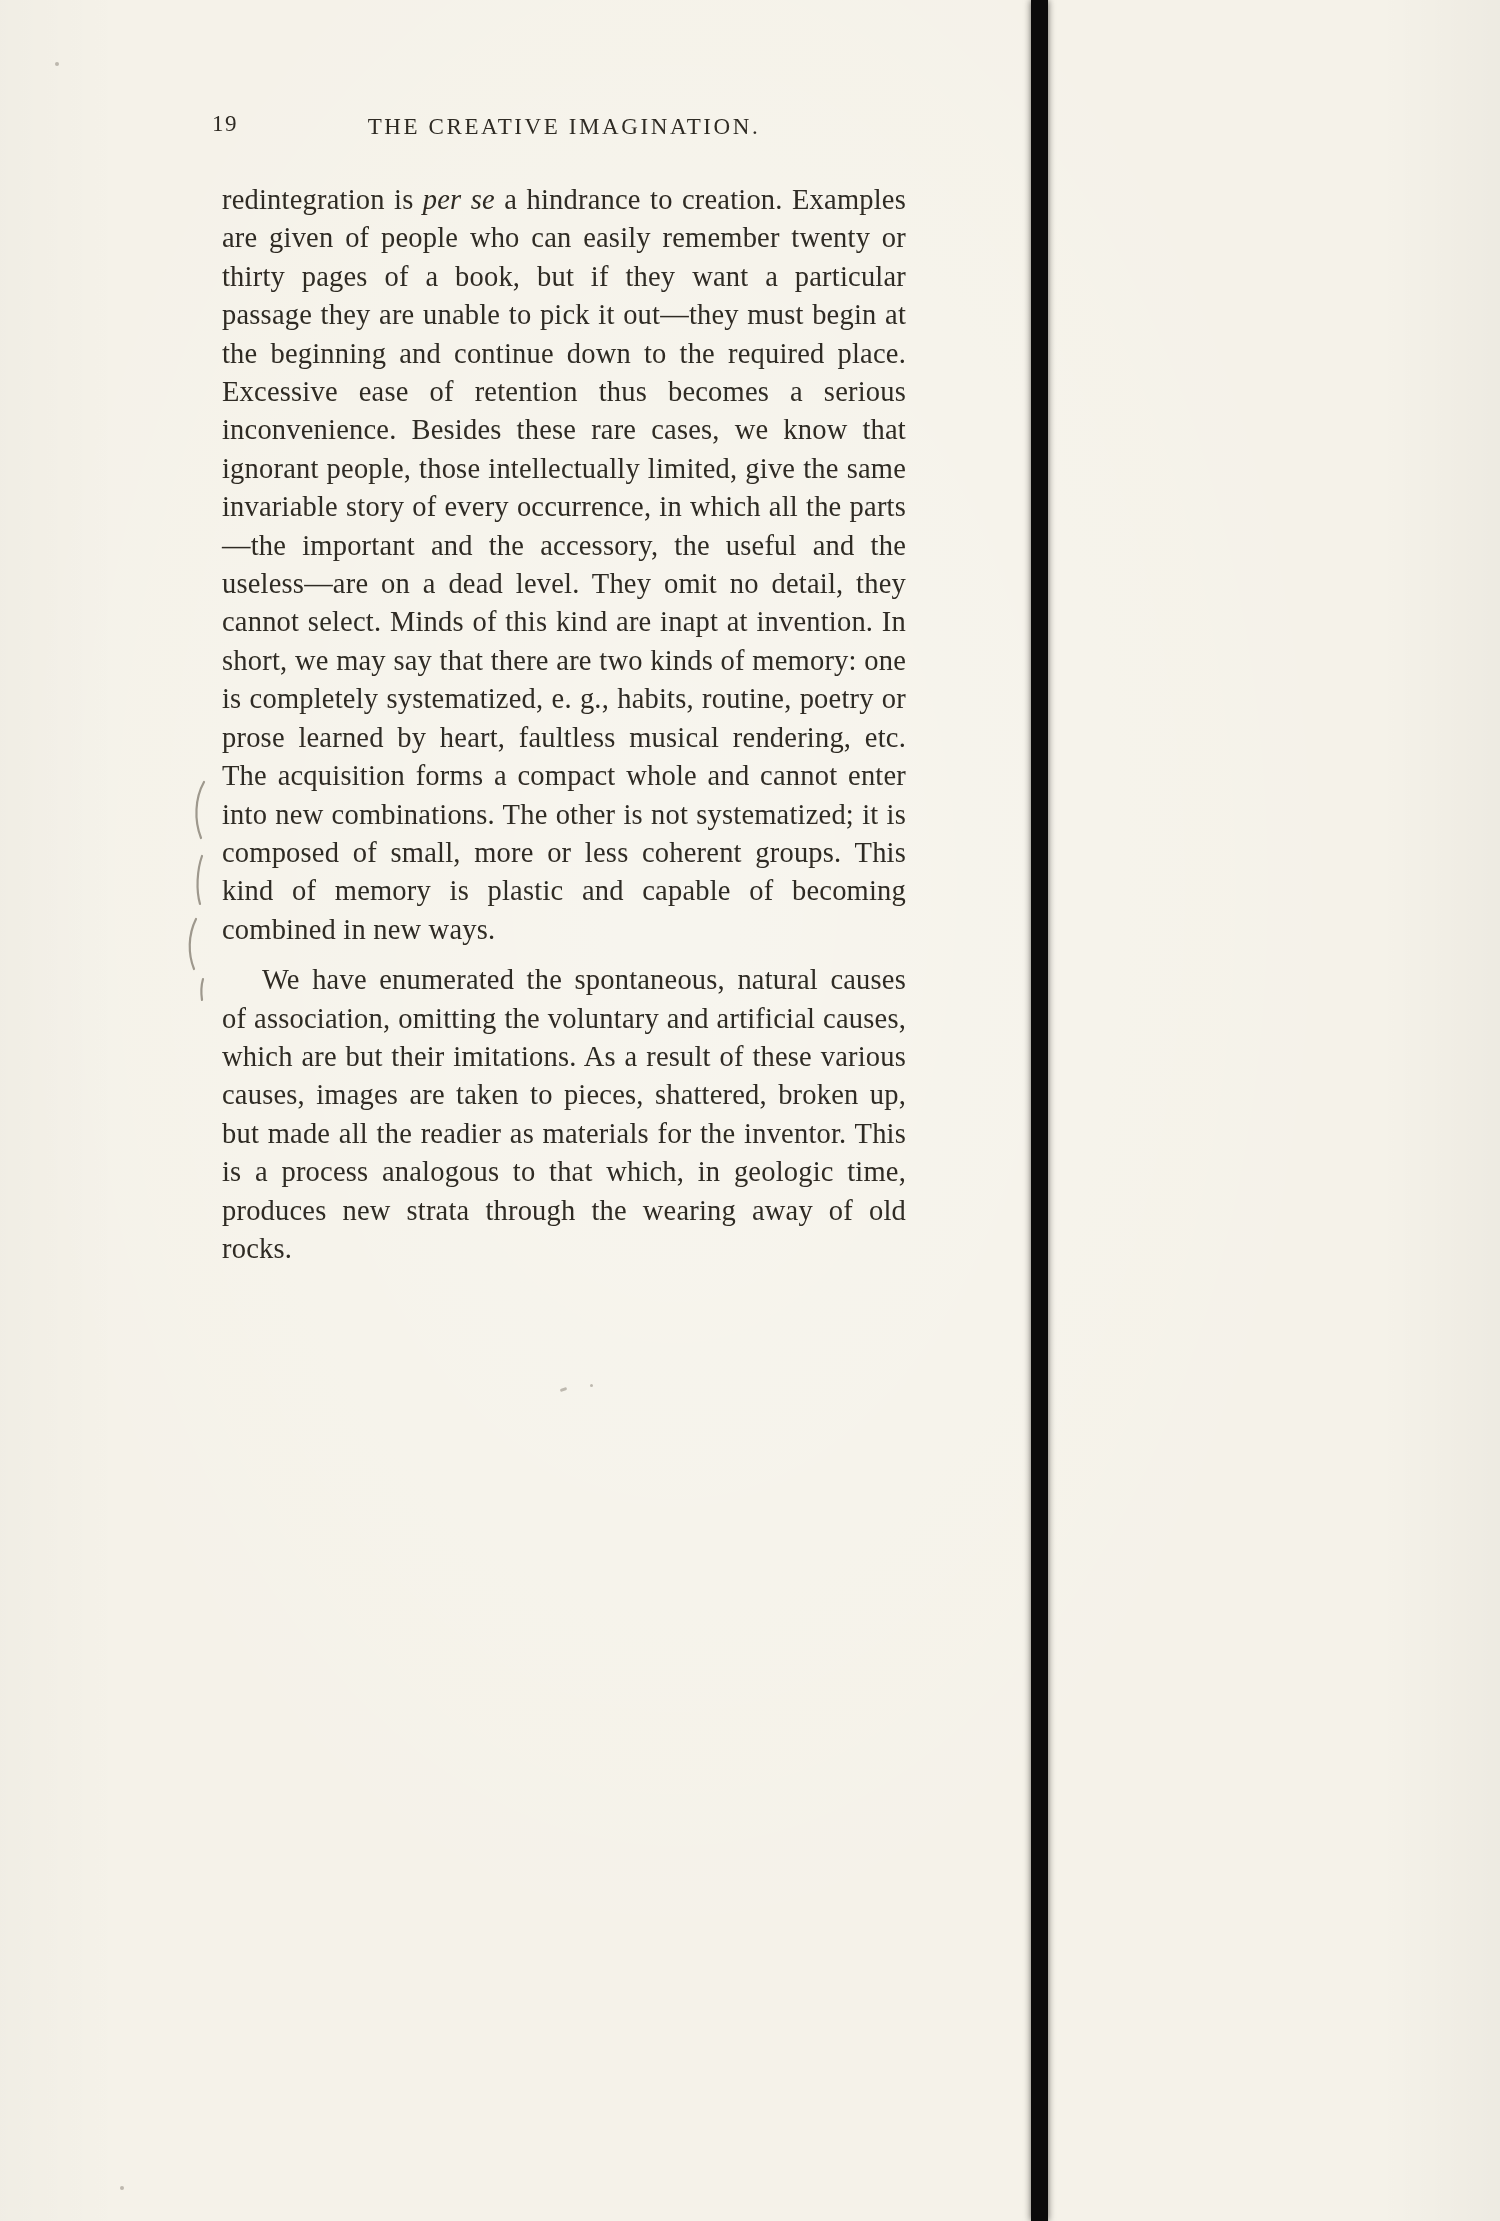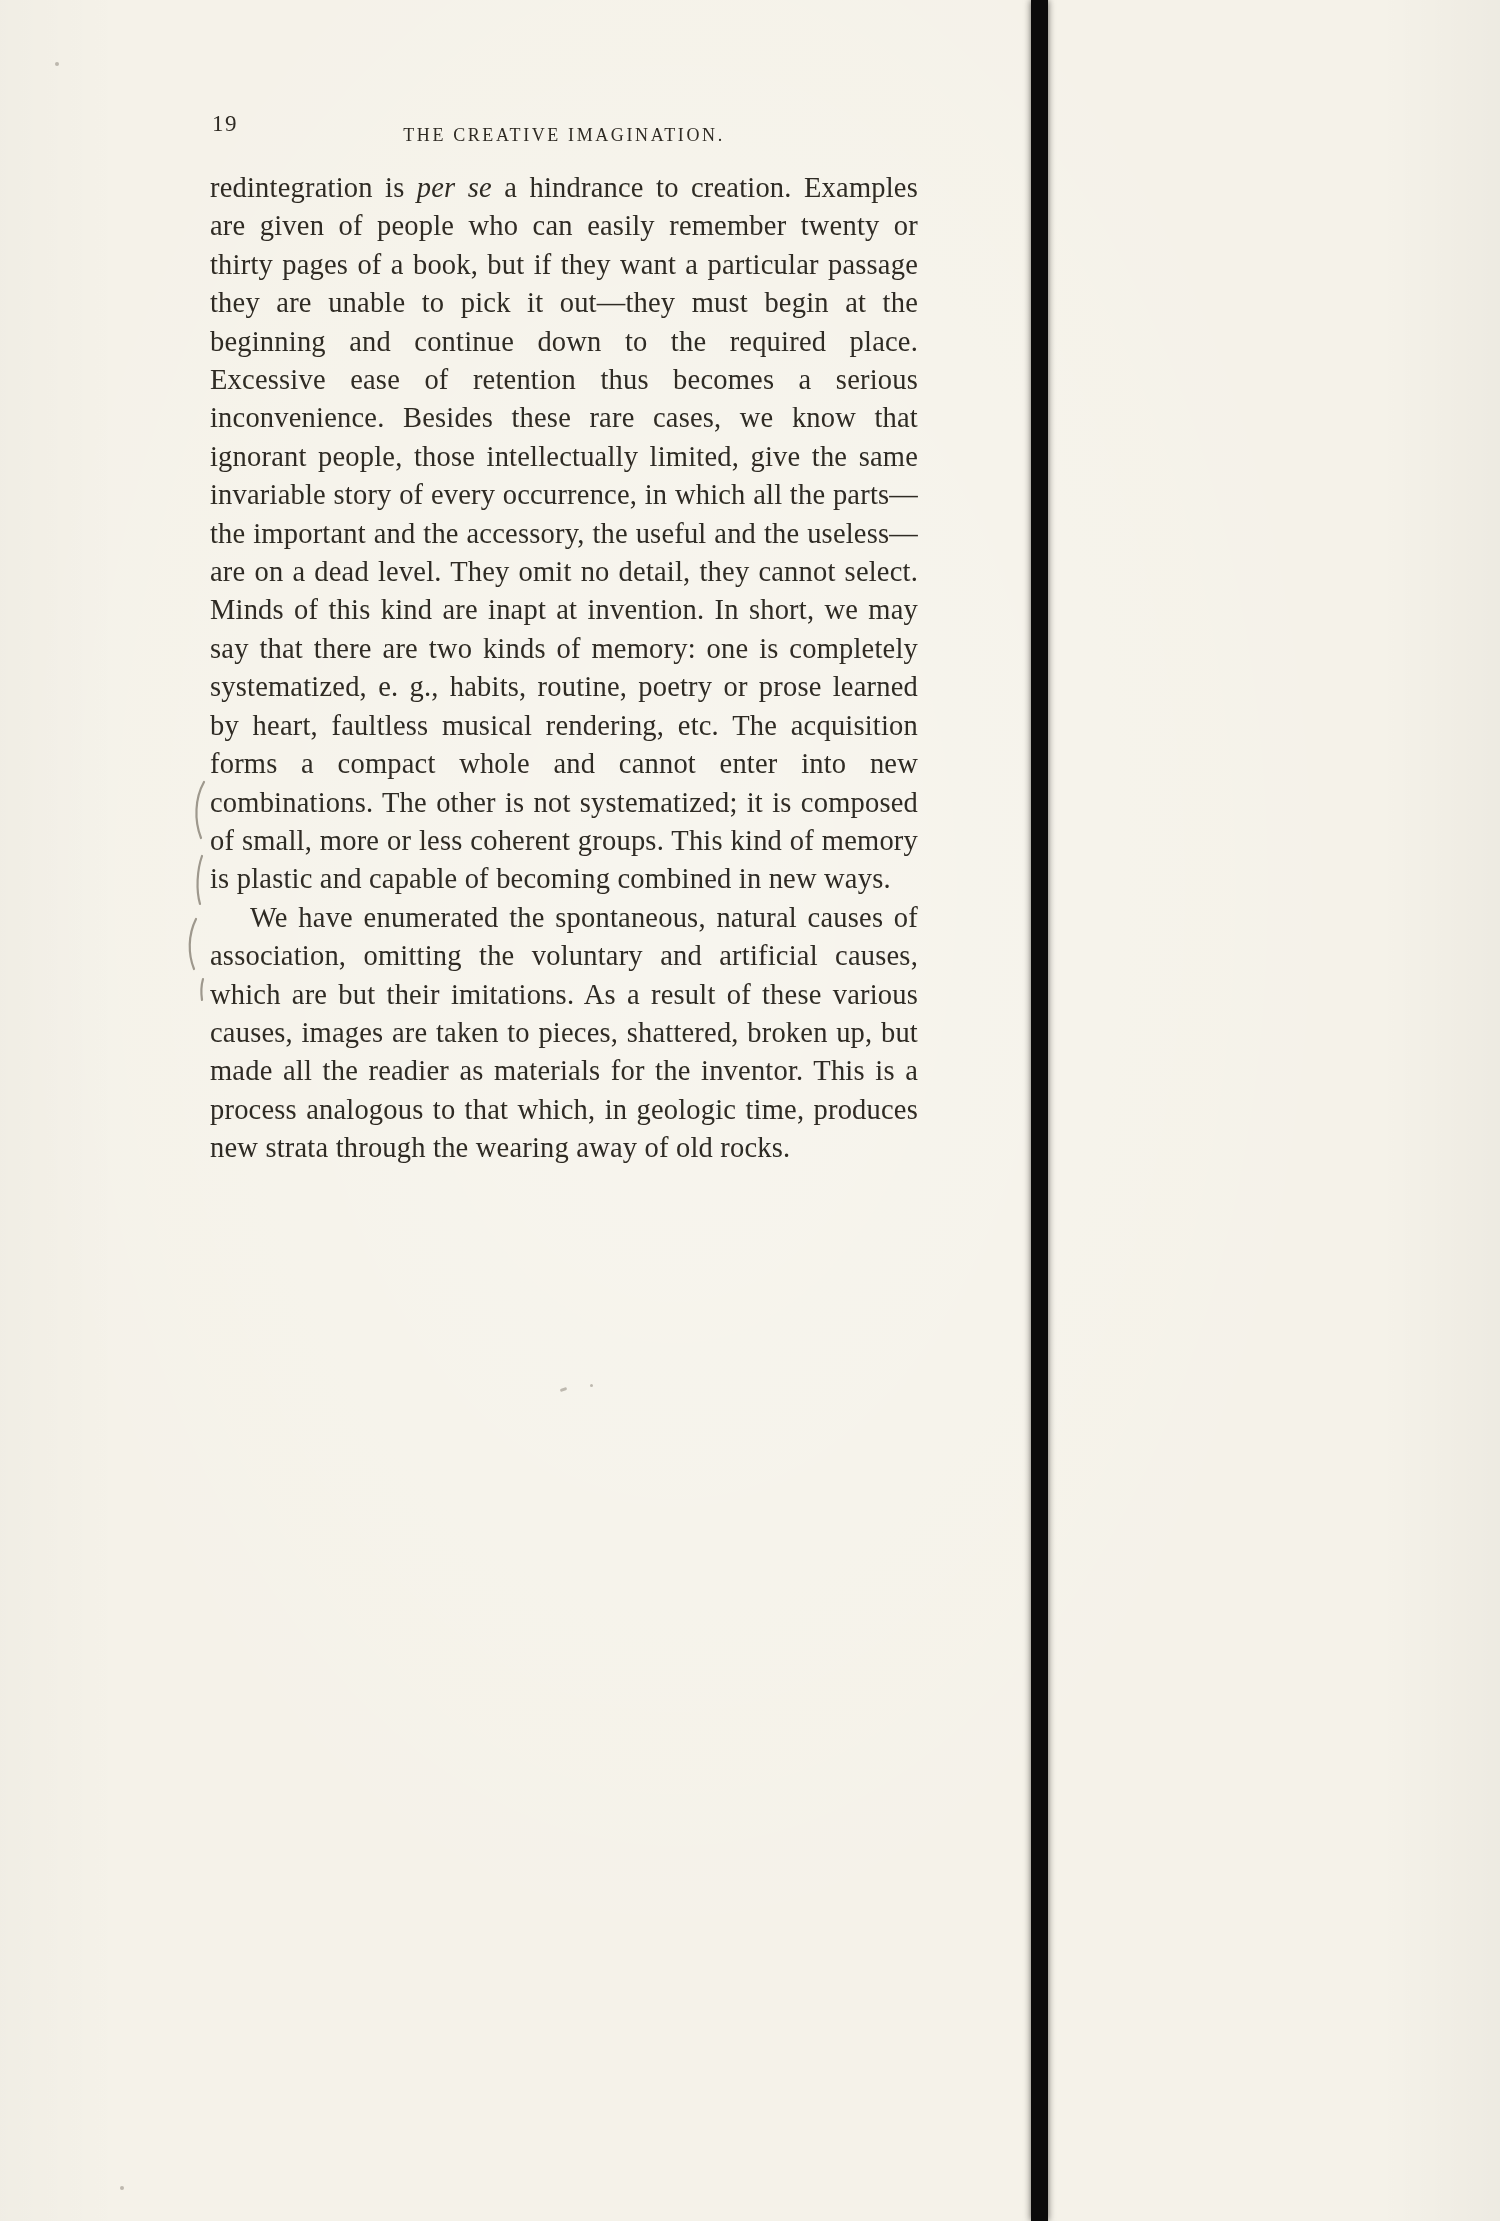--- a/index.html
+++ b/index.html
@@ -33,38 +33,38 @@
     height: 36px;
   }
   .page-number {
     position: absolute;
     left: 2px;
     top: 5px;
     font-size: 23px;
     letter-spacing: 1.5px;
   }
   .running-title {
-    margin: 16px;
+    margin: 5px;
     text-align: center;
-    font-size: 18px;
+    font-size: 23px;
     font-weight: normal;
     letter-spacing: 2.6px;
     padding-top: 3px;
   }
   .body-text {
     position: absolute;
     top: 169px;
     left: 210px;
     width: 708px;
     font-size: 28.5px;
     line-height: 38.4px;
     text-align: justify;
     letter-spacing: 0.2px;
   }
-  .body-text p { margin: 0; }
+  .body-text p { margin: 12px; }
   .body-text p.indent { text-indent: 40px; }
   .body-text i { font-style: italic; }
   .pencil-marks {
     position: absolute;
     left: 178px;
     top: 772px;
     width: 44px;
     height: 240px;
   }
   .gutter-bar {

